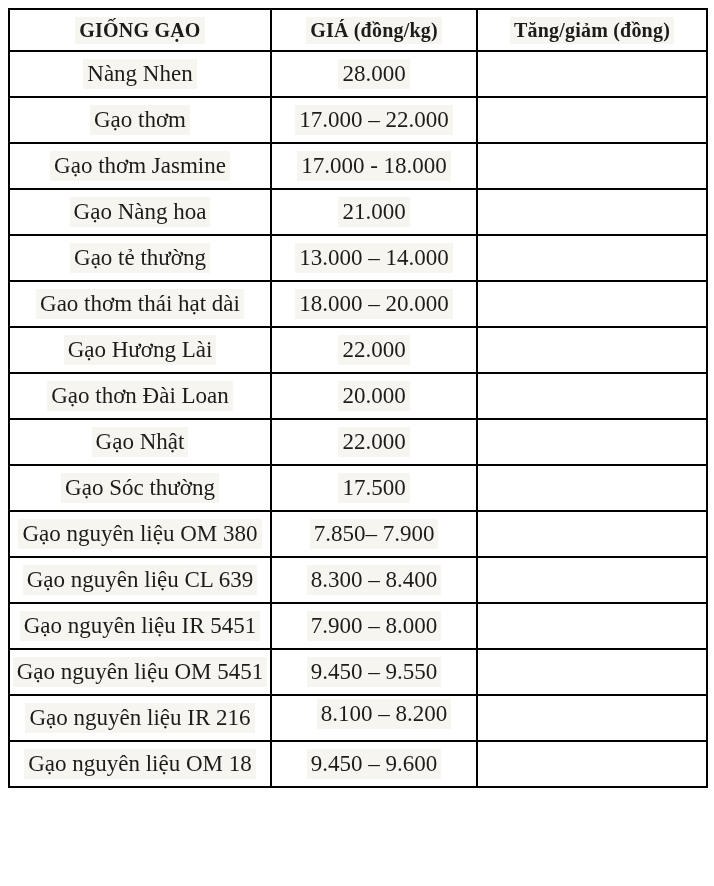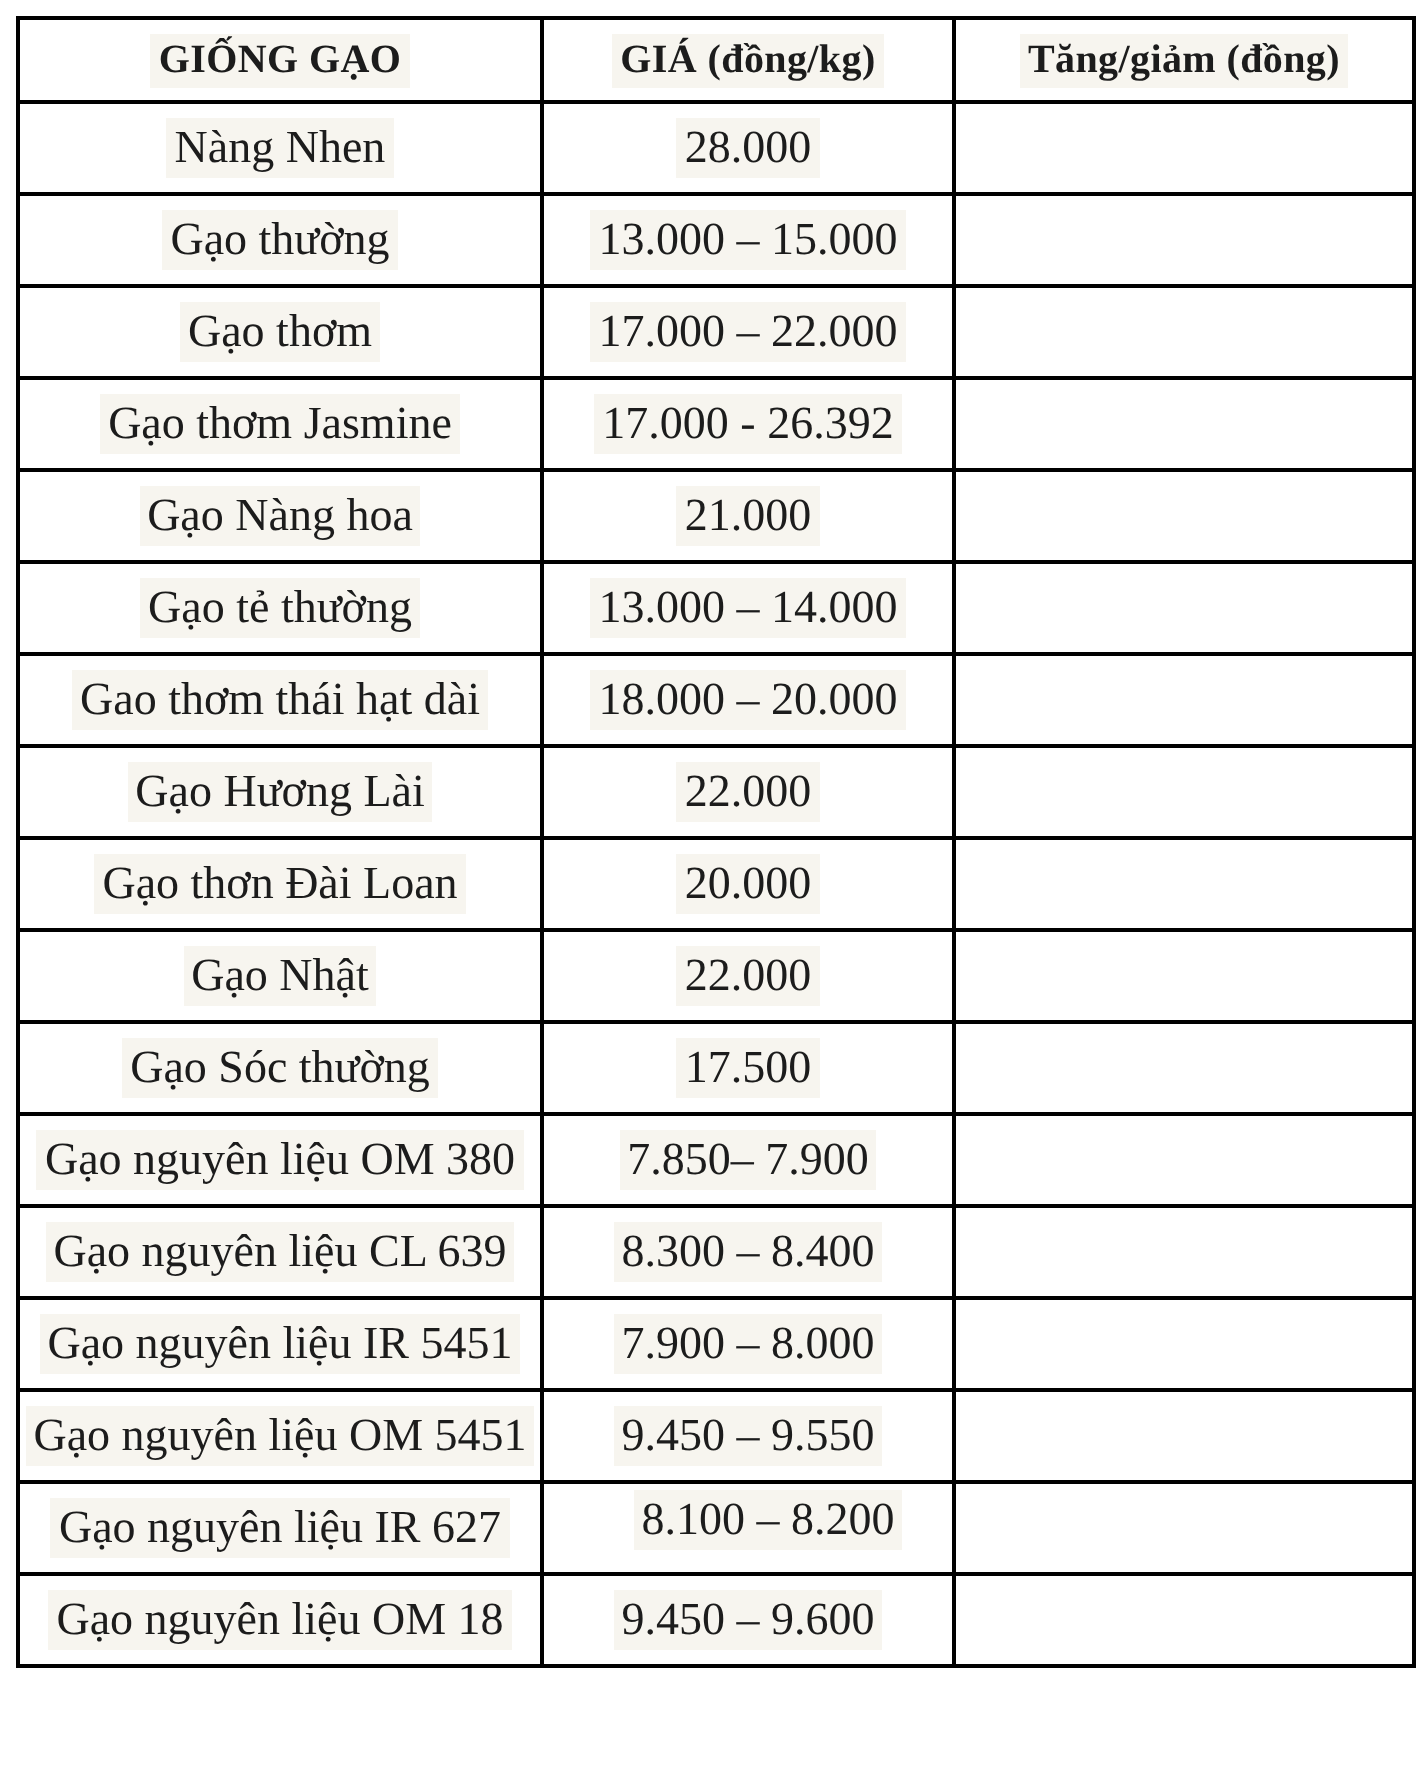--- a/index.html
+++ b/index.html
@@ -89,32 +89,27 @@
         </th>
       </tr>
     </thead>
     <tbody>
         <tr>
           <td><span class="hl">Nàng Nhen</span></td>
           <td><span class="hl">28.000</span></td>
           <td></td>
         </tr>
         <tr>
-          <td><span class="hl">Gạo thường</span></td>
-          <td><span class="hl">13.000 – 15.000</span></td>
-          <td></td>
-        </tr>
-        <tr>
           <td><span class="hl">Gạo thơm</span></td>
           <td><span class="hl">17.000 – 22.000</span></td>
           <td></td>
         </tr>
         <tr>
           <td><span class="hl">Gạo thơm Jasmine</span></td>
-          <td><span class="hl">17.000 - 26.392</span></td>
+          <td><span class="hl">17.000 - 18.000</span></td>
           <td></td>
         </tr>
         <tr>
           <td><span class="hl">Gạo Nàng hoa</span></td>
           <td><span class="hl">21.000</span></td>
           <td></td>
         </tr>
         <tr>
           <td><span class="hl">Gạo tẻ thường</span></td>
           <td><span class="hl">13.000 – 14.000</span></td>
@@ -159,21 +154,21 @@
           <td><span class="hl">Gạo nguyên liệu IR 5451</span></td>
           <td><span class="hl">7.900 – 8.000</span></td>
           <td></td>
         </tr>
         <tr>
           <td><span class="hl">Gạo nguyên liệu OM 5451</span></td>
           <td><span class="hl">9.450 – 9.550</span></td>
           <td></td>
         </tr>
         <tr>
-          <td><span class="hl">Gạo nguyên liệu IR 627</span></td>
+          <td><span class="hl">Gạo nguyên liệu IR 216</span></td>
           <td class="valign-top"><span class="hl">8.100 – 8.200</span></td>
           <td></td>
         </tr>
         <tr>
           <td><span class="hl">Gạo nguyên liệu OM 18</span></td>
           <td><span class="hl">9.450 – 9.600</span></td>
           <td></td>
         </tr>
       </tbody>
   </table>

